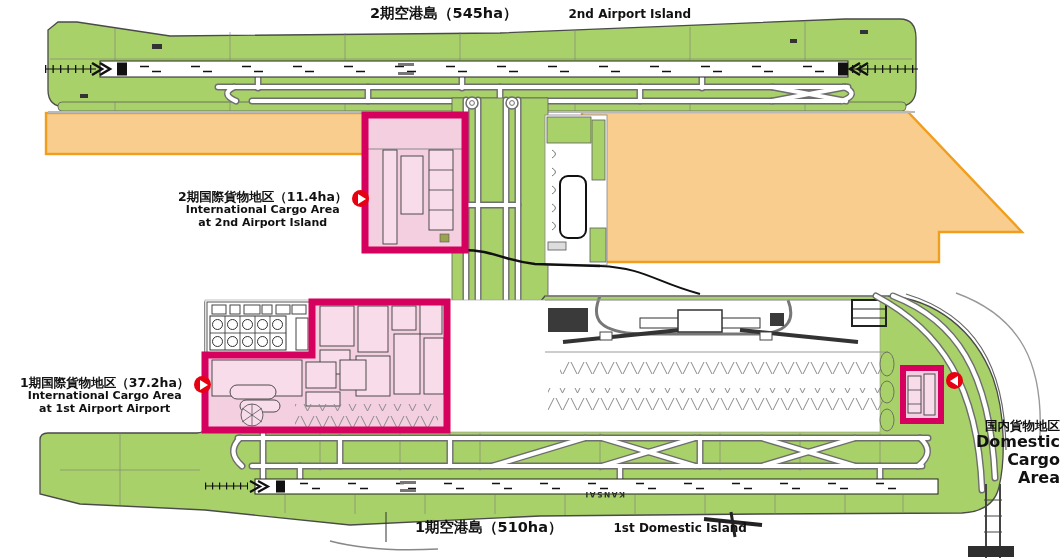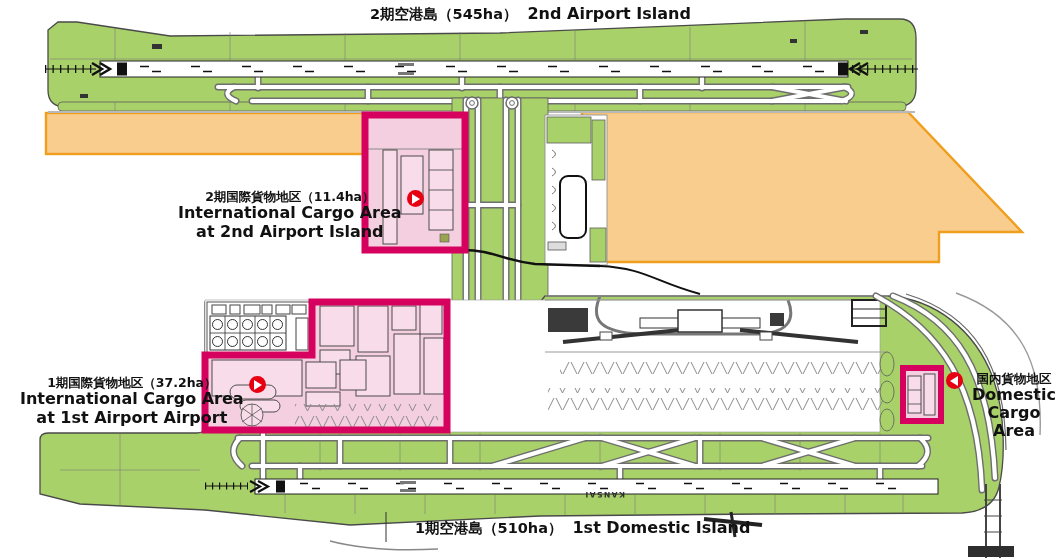--- a/index.html
+++ b/index.html
@@ -27,27 +27,27 @@
   .bld{fill:#ffffff;stroke:#444;stroke-width:1;}
   .bldp{fill:#f8dcea;stroke:#3c3c3c;stroke-width:.9;}
   .dark{fill:#333;}
   .thin{fill:none;stroke:#666;stroke-width:1.2;}
   
   .lbl{position:absolute;line-height:1.15;}
   .jp{font-weight:bold;}
   .en{font-weight:bold;}
   .title{display:flex;align-items:baseline;gap:10px;white-space:nowrap;}
   .title .jp{font-size:14.5px;}
-  .title .en{font-size:16px;}
+  .title .en{font-size:12px;margin-left:41px;}
   .calabel{display:flex;align-items:flex-start;gap:5px;}
   .calabel .txt{text-align:center;white-space:nowrap;}
   .calabel .jp{font-size:12.5px;}
-  .calabel .en{font-size:16px;}
+  .calabel .en{font-size:11px;}
   .dlabel{display:flex;align-items:flex-start;gap:5px;}
-  .dlabel .txt{text-align:center;white-space:normal;width:92px;}
+  .dlabel .txt{text-align:right;white-space:normal;width:92px;margin-top:47px;}
   .dlabel .jp{font-size:12.5px;white-space:nowrap;}
   .dlabel .en{font-size:16px;line-height:1.12;}
   .arrow{width:17px;height:17px;border-radius:50%;background:var(--arrow_red);
          display:flex;align-items:center;justify-content:center;flex:0 0 17px;margin-top:0;}
   .arrow .tri-r{width:0;height:0;border-left:8px solid #fff;border-top:5px solid transparent;border-bottom:5px solid transparent;margin-left:2px;}
   .arrow .tri-l{width:0;height:0;border-right:8px solid #fff;border-top:5px solid transparent;border-bottom:5px solid transparent;margin-right:2px;}
   .kansai{position:absolute;transform:rotate(180deg);font-size:7.5px;font-weight:bold;
           letter-spacing:1.5px;color:#2e2e2e;white-space:nowrap;}
 </style>
 </head>

